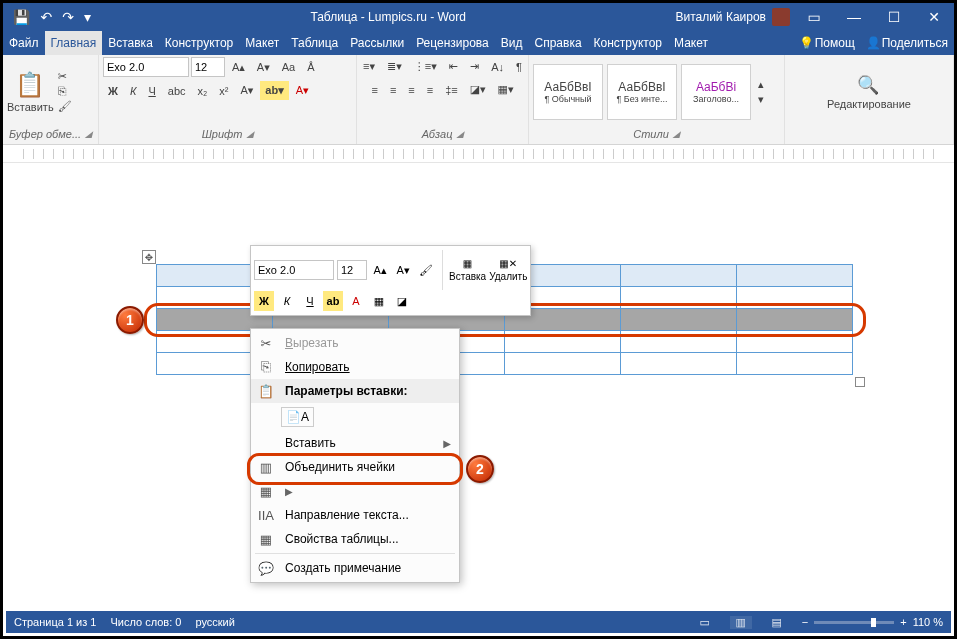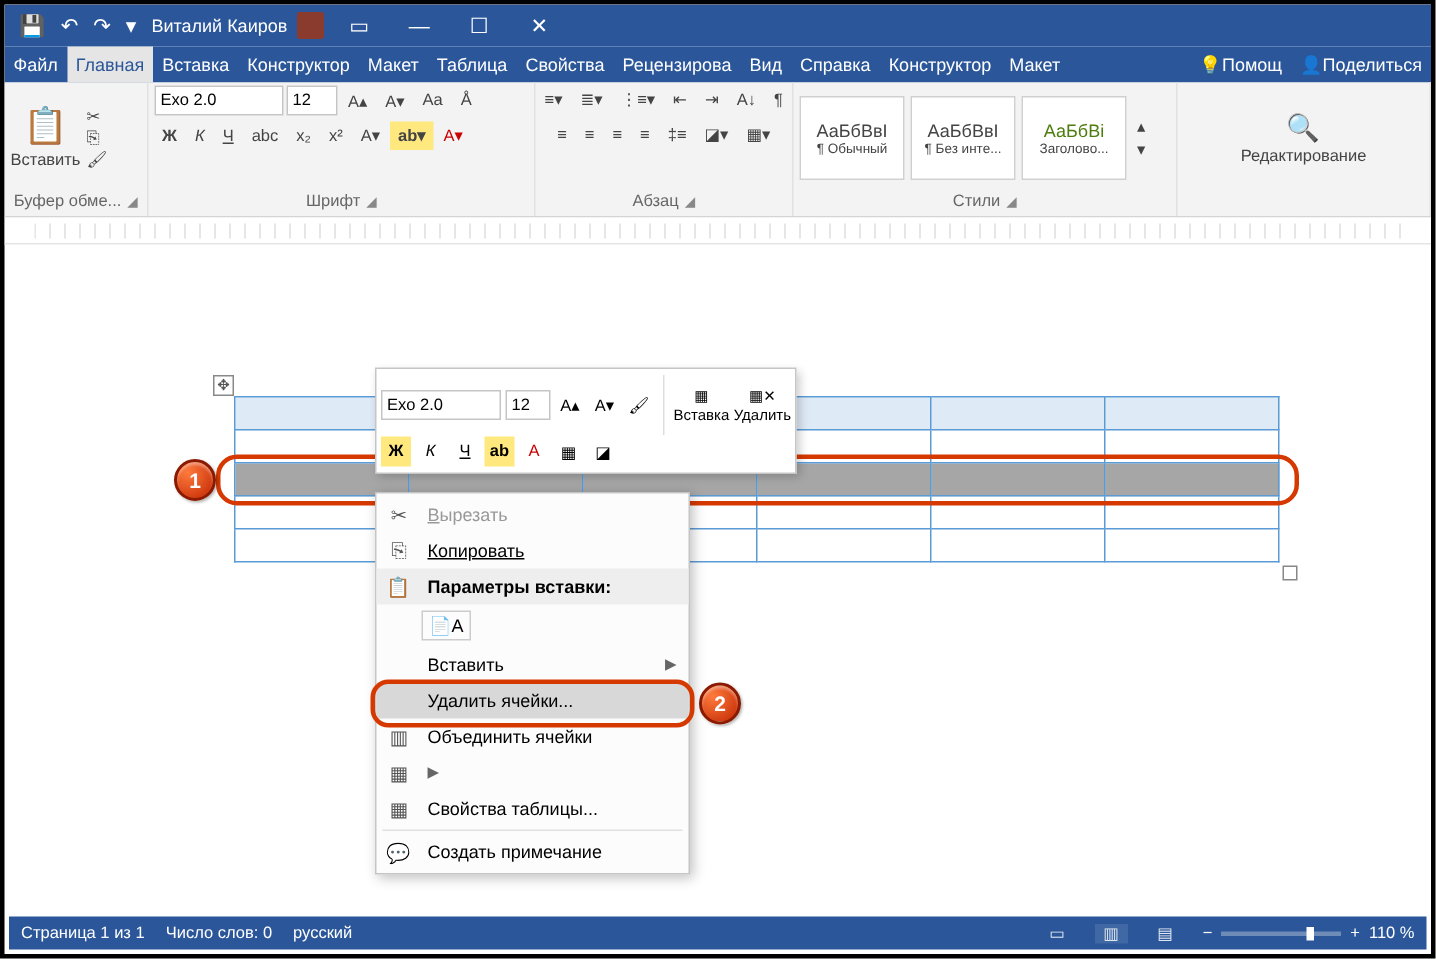--- a/index.html
+++ b/index.html
@@ -14,30 +14,30 @@
 .titlebar .winbtn { width: 40px; text-align: center; font-size: 14px; }
 
 .tabs { height: 24px; background: #2b579a; color: #fff; display: flex; align-items: stretch; font-size: 12px; }
 .tab { padding: 4px 6px; display: flex; align-items: center; cursor: pointer; }
 .tab.active { background: #e5e5e5; color: #2b579a; }
 .tabs .right { margin-left: auto; display: flex; }
 
 .ribbon { height: 90px; background: #f3f3f3; border-bottom: 1px solid #d4d4d4; display: flex; font-size: 11px; color: #444; }
 .group { border-right: 1px solid #e1e1e1; display: flex; flex-direction: column; padding: 2px 4px; }
 .group .body { flex: 1; display: flex; align-items: center; gap: 4px; }
-.group .label { text-align: center; font-size: 11px; color: #666; padding: 2px 0; display: flex; justify-content: center; align-items: center; gap: 4px; }
+.group .label { text-align: center; font-size: 11px; color: #666; padding: 2px 0; display: flex; justify-content: center; align-items: center; gap: 4px; font-style: italic; }
 .group .label .dlg { font-size: 9px; color: #888; }
 .btn { padding: 2px 4px; border: 1px solid transparent; cursor: pointer; display: flex; align-items: center; gap: 2px; }
 .vstack { display: flex; flex-direction: column; gap: 2px; }
 .hstack { display: flex; gap: 2px; align-items: center; }
 select, input.combo { font-size: 11px; height: 20px; border: 1px solid #c5c5c5; padding: 0 3px; background: #fff; }
 .styles { display: flex; gap: 4px; }
 .stylebox { width: 70px; height: 56px; border: 1px solid #d0d0d0; background: #fff; display: flex; flex-direction: column; align-items: center; justify-content: center; font-size: 9px; }
 .stylebox .sample { font-size: 12px; }
-.stylebox.heading .sample { color: #4d7c0f; }
+.stylebox.heading .sample { color: #a21caf; }
 
 .ruler { height: 18px; background: #fff; border-bottom: 1px solid #e5e5e5; position: relative; }
 .ruler::before { content:""; position:absolute; left:20px; right:20px; top:4px; height:10px; background: linear-gradient(to right, #ccc 0, #ccc 1px, transparent 1px) repeat-x; background-size: 10px 10px; }
 
 .doc-area { position: absolute; left: 3px; right: 3px; top: 167px; bottom: 24px; background: #fff; overflow: hidden; }
 
 .table-widget { position: absolute; left: 150px; top: 94px; }
 .move-handle { position:absolute; left:-14px; top:-14px; width:14px; height:14px; border:1px solid #888; background:#fff; display:flex; align-items:center; justify-content:center; font-size:10px; color:#555; }
 table.doc { border-collapse: collapse; }
 table.doc td { border: 1px solid #5b9bd5; width: 116px; height: 22px; background: #fff; }
@@ -79,38 +79,39 @@
 </head>
 <body>
 
 <div class="titlebar">
   <div class="qat">
     <span>💾</span>
     <span>↶</span>
     <span>↷</span>
     <span>▾</span>
   </div>
+  <div class="title">Таблица - Lumpics.ru  -  Word</div>
   <div class="user">
     <span>Виталий Каиров</span>
     <span class="avatar"></span>
   </div>
   <div class="winbtn">▭</div>
   <div class="winbtn">—</div>
   <div class="winbtn">☐</div>
   <div class="winbtn">✕</div>
 </div>
 
 <div class="tabs">
   <div class="tab">Файл</div>
   <div class="tab active">Главная</div>
   <div class="tab">Вставка</div>
   <div class="tab">Конструктор</div>
   <div class="tab">Макет</div>
   <div class="tab">Таблица</div>
-  <div class="tab">Свойства</div>
+  <div class="tab">Рассылки</div>
   <div class="tab">Рецензирова</div>
   <div class="tab">Вид</div>
   <div class="tab">Справка</div>
   <div class="tab">Конструктор</div>
   <div class="tab">Макет</div>
   <div class="right">
     <div class="tab">💡 <span>Помощ</span></div>
     <div class="tab">👤 <span>Поделиться</span></div>
   </div>
 </div>
@@ -325,31 +326,31 @@
         <span class="lbl">Параметры вставки:</span>
       </div>
     <div class="biggap">
         <span class="ic" style="border:1px solid #ccc;padding:2px 4px">📄A</span>
       </div>
     <div class="item">
         <span class="ic"></span>
         <span class="lbl">Вставить</span>
         <span class="arr">▶</span>
       </div>
-    <div class="item hl">
-        <span class="ic"></span>
-        <span class="lbl">Удалить ячейки...</span>
-      </div>
     <div class="item">
         <span class="ic">▥</span>
         <span class="lbl">Объединить ячейки</span>
       </div>
     <div class="item">
         <span class="ic">▦</span>
         <span class="arr">▶</span>
+      </div>
+    <div class="item">
+        <span class="ic">IIA</span>
+        <span class="lbl">Направление текста...</span>
       </div>
     <div class="item">
         <span class="ic">▦</span>
         <span class="lbl">Свойства таблицы...</span>
       </div>
     <div class="sep"></div>
     <div class="item">
         <span class="ic">💬</span>
         <span class="lbl">Создать примечание</span>
       </div>

